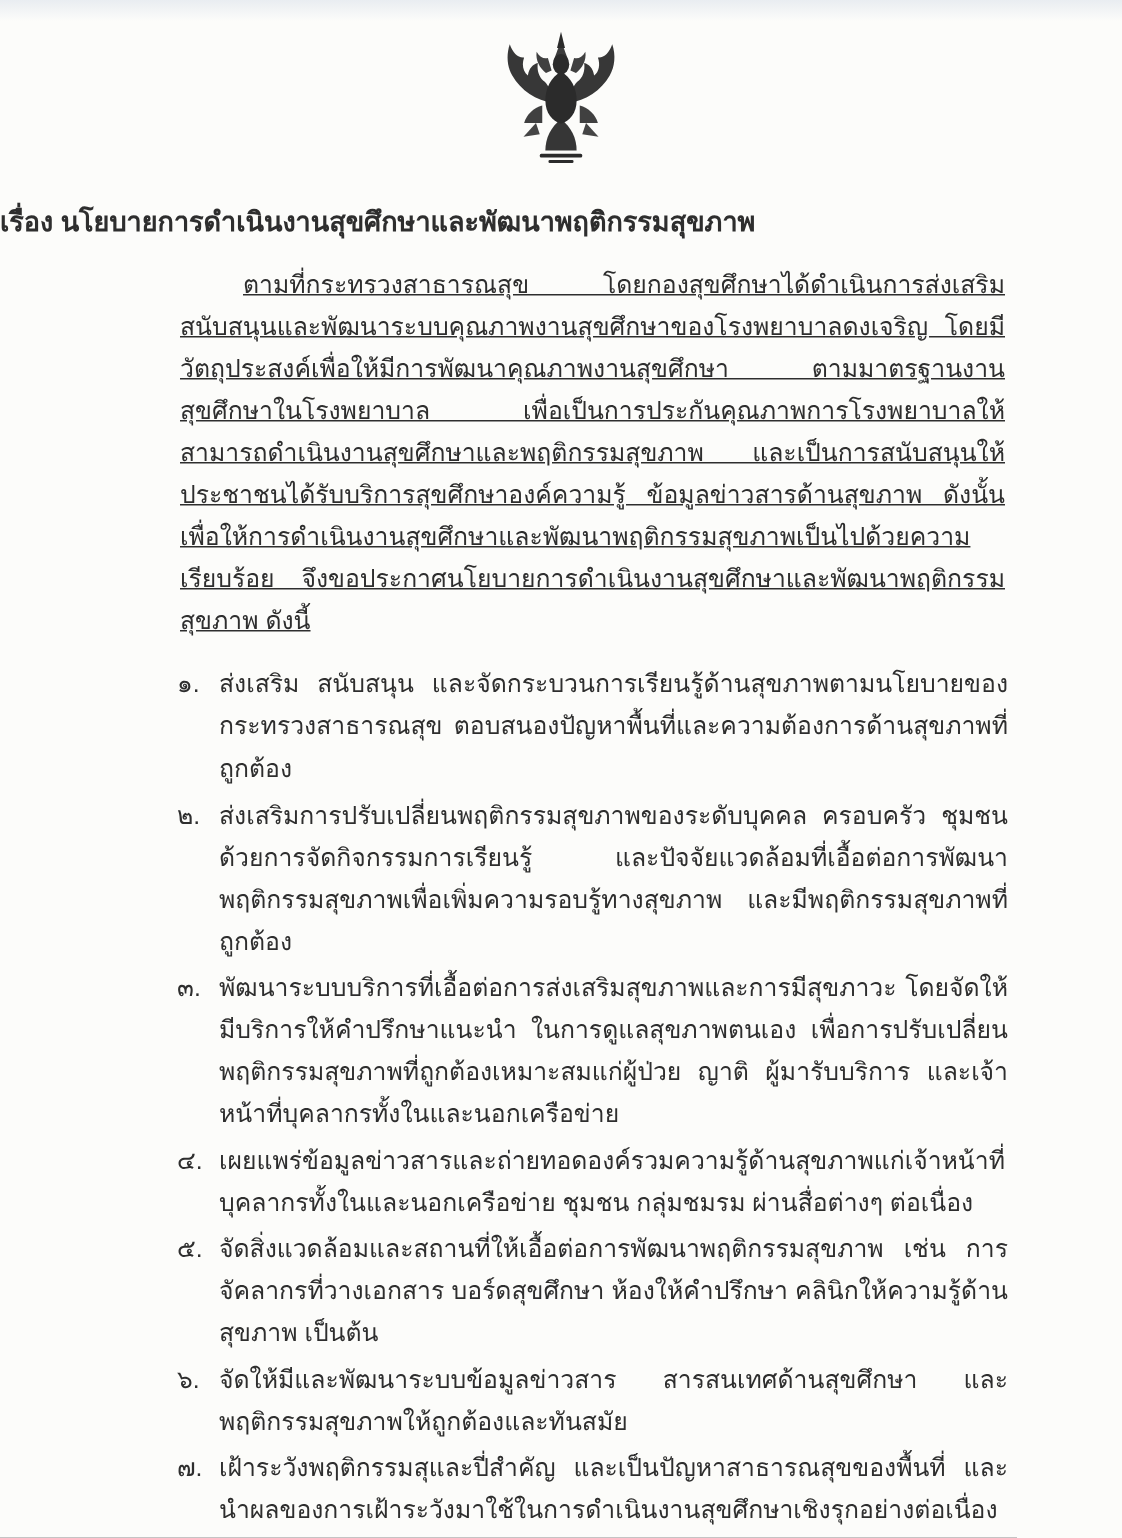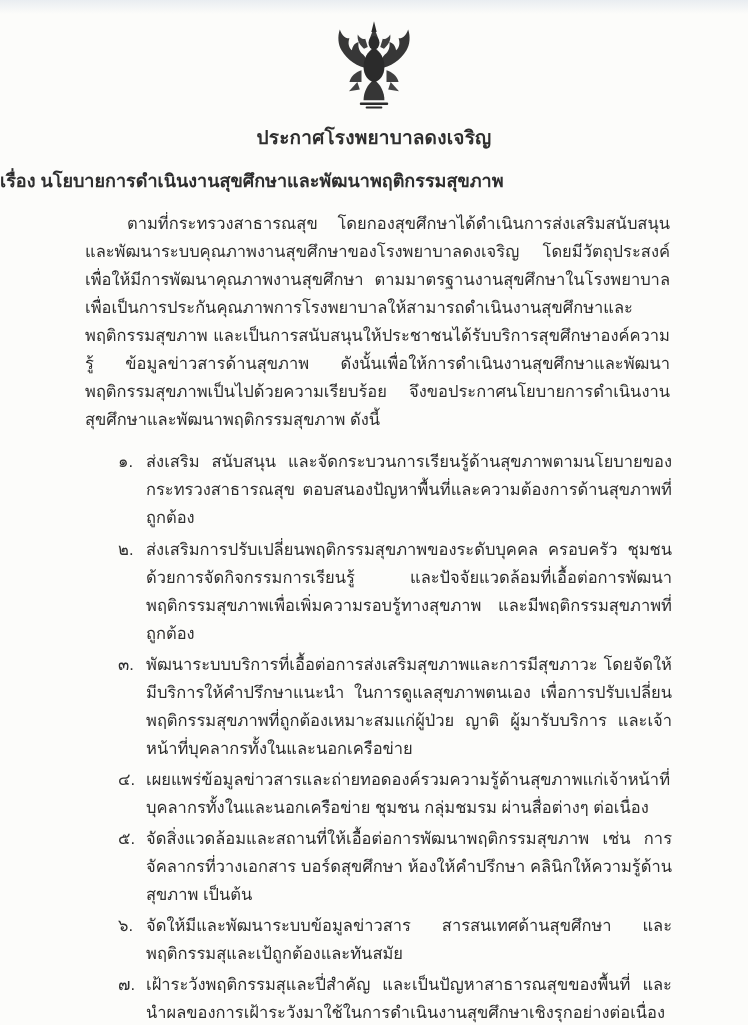--- a/index.html
+++ b/index.html
@@ -37,24 +37,25 @@
     letter-spacing: 0.2px;
     margin-top: 4px;
   }
   .doc-subject {
     text-align: left;
     font-size: 18px;
     font-weight: bold;
     margin-top: 14px;
   }
   .doc-body {
-    margin: 14px 78px 0 85px;
+    margin: 14px 78px 0 120px;
     font-size: 16.5px;
     line-height: 1.7;
     text-align: justify;
+    text-decoration: underline;
   }
   .doc-body p {
     margin: 0;
     text-indent: 42px;
   }
   .policy-list {
     margin: 14px 76px 0 118px;
     font-size: 16.5px;
     line-height: 1.7;
   }
@@ -102,21 +103,20 @@
         <path d="M80 74 L90 85 L77 83 Z" fill-opacity="0.88"></path>
 
         <path d="M60 71 C52 77 47.5 86 47.5 96 L72.5 96 C72.5 86 68 77 60 71 Z" fill-opacity="0.95"></path>
 
         <rect x="43" y="98.5" width="34" height="3" rx="1.2"></rect>
         <rect x="50" y="103.5" width="20" height="2.4" rx="1"></rect>
       </g>
     </svg>
   </div>
 
-  <div class="doc-title">ประกาศโรงพยาบาลดงเจริญ</div>
   <div class="doc-subject">เรื่อง นโยบายการดำเนินงานสุขศึกษาและพัฒนาพฤติกรรมสุขภาพ</div>
 
   <div class="doc-body">
     <p>ตามที่กระทรวงสาธารณสุข โดยกองสุขศึกษาได้ดำเนินการส่งเสริมสนับสนุนและพัฒนาระบบคุณภาพงานสุขศึกษาของโรงพยาบาลดงเจริญ  โดยมีวัตถุประสงค์เพื่อให้มีการพัฒนาคุณภาพงานสุขศึกษา ตามมาตรฐานงานสุขศึกษาในโรงพยาบาล เพื่อเป็นการประกันคุณภาพการโรงพยาบาลให้สามารถดำเนินงานสุขศึกษาและพฤติกรรมสุขภาพ และเป็นการสนับสนุนให้ประชาชนได้รับบริการสุขศึกษาองค์ความรู้ ข้อมูลข่าวสารด้านสุขภาพ ดังนั้นเพื่อให้การดำเนินงานสุขศึกษาและพัฒนาพฤติกรรมสุขภาพเป็นไปด้วยความเรียบร้อย จึงขอประกาศนโยบายการดำเนินงานสุขศึกษาและพัฒนาพฤติกรรมสุขภาพ ดังนี้</p>
   </div>
 
   <div class="policy-list">
     <div class="policy-item">
       <span class="policy-number">๑.</span>
       <span class="policy-text">ส่งเสริม สนับสนุน และจัดกระบวนการเรียนรู้ด้านสุขภาพตามนโยบายของกระทรวงสาธารณสุข ตอบสนองปัญหาพื้นที่และความต้องการด้านสุขภาพที่ถูกต้อง</span>
@@ -132,21 +132,21 @@
     <div class="policy-item">
       <span class="policy-number">๔.</span>
       <span class="policy-text">เผยแพร่ข้อมูลข่าวสารและถ่ายทอดองค์รวมความรู้ด้านสุขภาพแก่เจ้าหน้าที่บุคลากรทั้งในและนอกเครือข่าย ชุมชน กลุ่มชมรม ผ่านสื่อต่างๆ ต่อเนื่อง</span>
     </div>
     <div class="policy-item">
       <span class="policy-number">๕.</span>
       <span class="policy-text">จัดสิ่งแวดล้อมและสถานที่ให้เอื้อต่อการพัฒนาพฤติกรรมสุขภาพ เช่น การจัคลากรที่วางเอกสาร บอร์ดสุขศึกษา ห้องให้คำปรึกษา คลินิกให้ความรู้ด้านสุขภาพ เป็นต้น</span>
     </div>
     <div class="policy-item">
       <span class="policy-number">๖.</span>
-      <span class="policy-text">จัดให้มีและพัฒนาระบบข้อมูลข่าวสาร สารสนเทศด้านสุขศึกษา และพฤติกรรมสุและเป้ถูกต้องและทันสมัย</span>
+      <span class="policy-text">จัดให้มีและพัฒนาระบบข้อมูลข่าวสาร สารสนเทศด้านสุขศึกษา และพฤติกรรมสุขภาพให้ถูกต้องและทันสมัย</span>
     </div>
     <div class="policy-item">
       <span class="policy-number">๗.</span>
       <span class="policy-text">เฝ้าระวังพฤติกรรมสุและปี่สำคัญ และเป็นปัญหาสาธารณสุขของพื้นที่ และนำผลของการเฝ้าระวังมาใช้ในการดำเนินงานสุขศึกษาเชิงรุกอย่างต่อเนื่อง</span>
     </div>
   </div>
 
 </div>
 
 </body></html>

